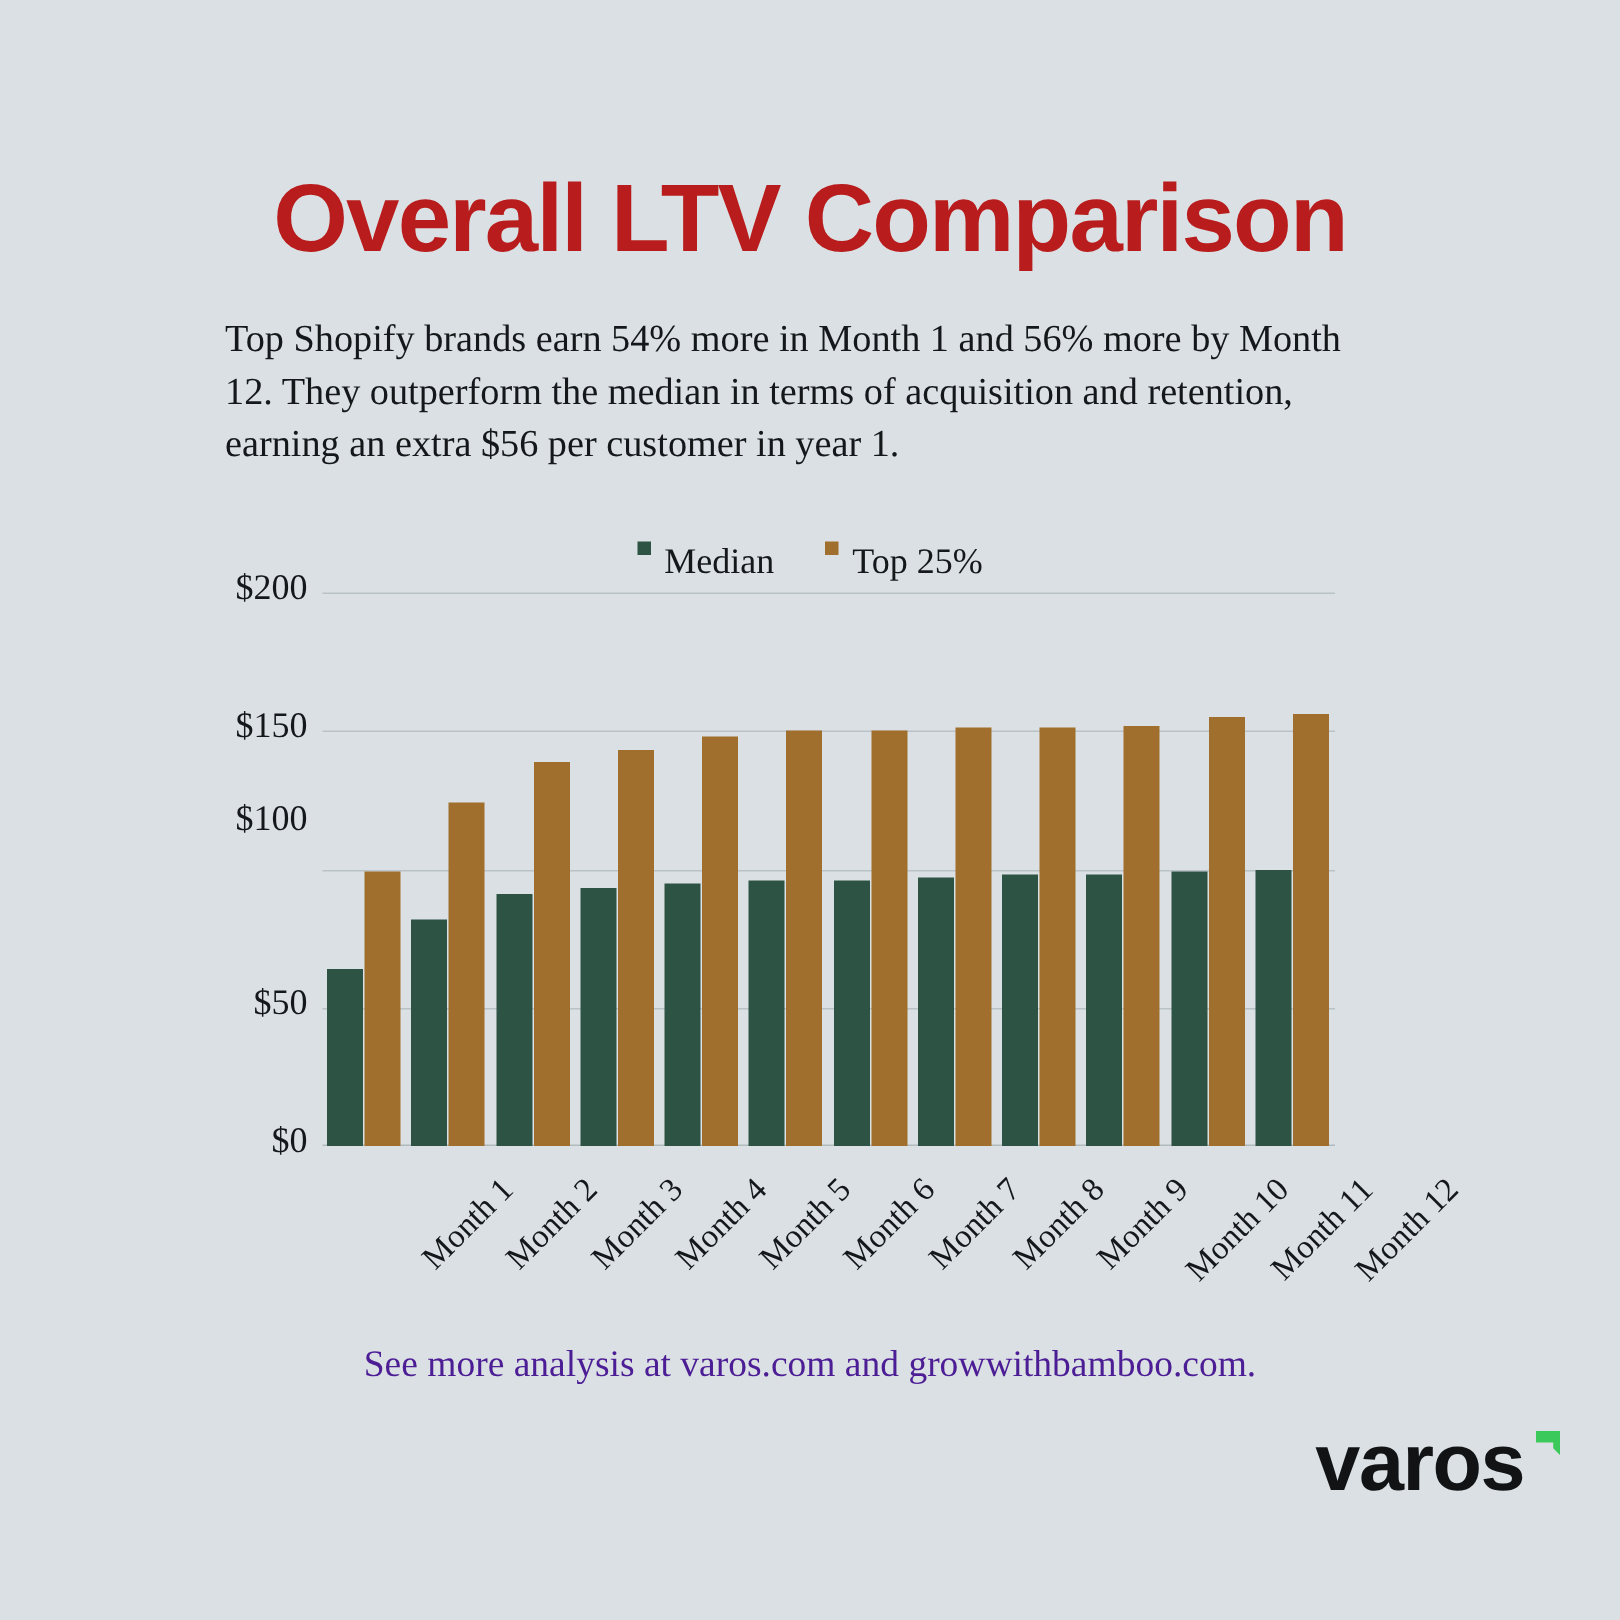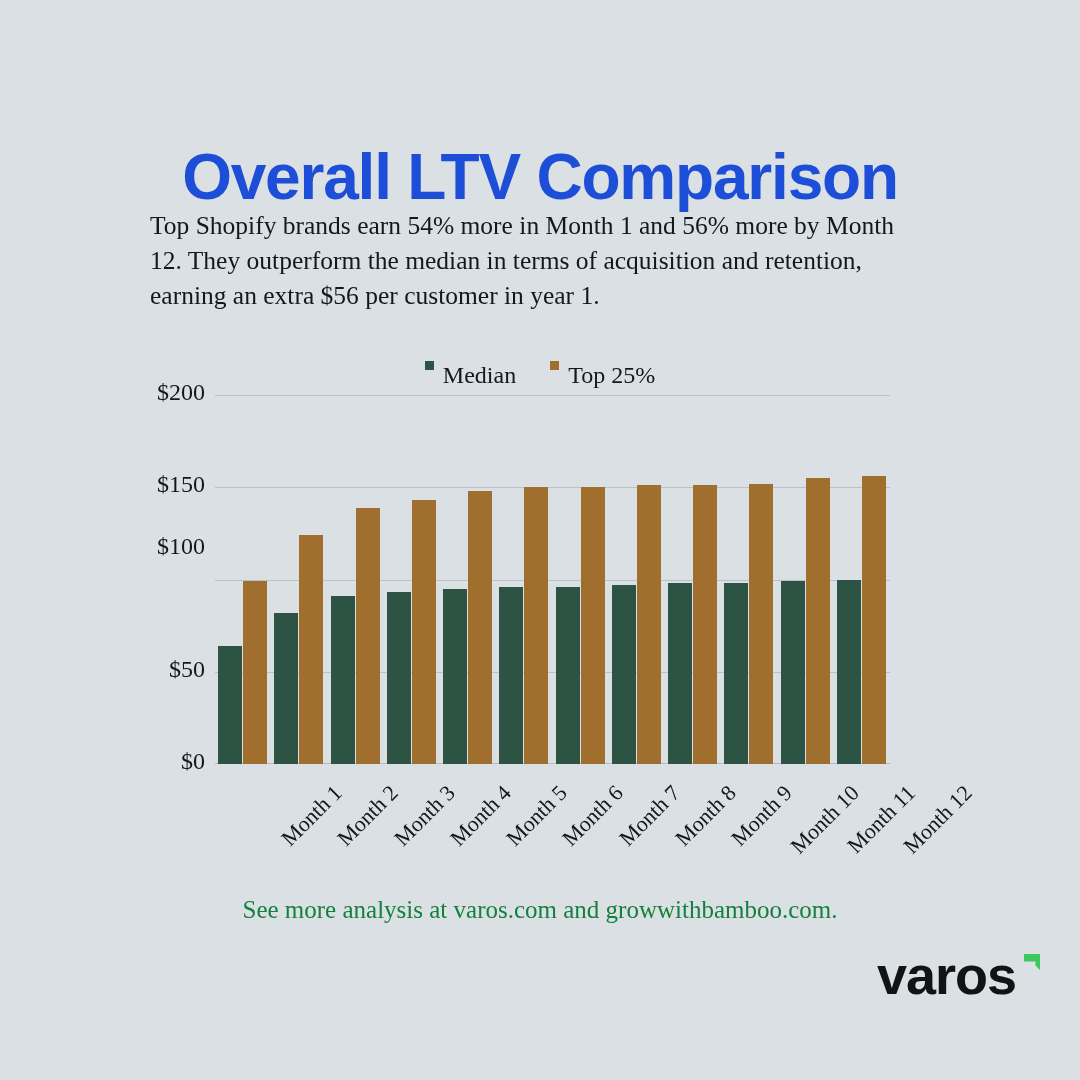--- a/index.html
+++ b/index.html
@@ -25,23 +25,22 @@
   .title {
     position: absolute;
     top: 112px;
     left: 0;
     width: 1080px;
     text-align: center;
     font-family: "Liberation Sans", sans-serif;
     font-weight: bold;
     font-size: 64px;
     letter-spacing: -1.2px;
-    color: #1d4ed8;
+    color: #b91c1c;
     line-height: 1.06;
-    margin-top: 32px;
   }
 
   
   .subtitle {
     position: absolute;
     top: 208px;
     left: 150px;
     width: 780px;
     font-family: "Liberation Serif", serif;
     font-size: 25.5px;
@@ -128,21 +127,21 @@
   }
 
   
   .footnote {
     position: absolute;
     top: 896px;
     left: 0;
     width: 1080px;
     text-align: center;
     font-size: 25px;
-    color: #15803d;
+    color: #4c1d95;
   }
 
   
   .logo-bamboo {
     position: absolute;
     left: 22px;
     top: 996px;
     display: flex;
     align-items: center;
     gap: 14px;

